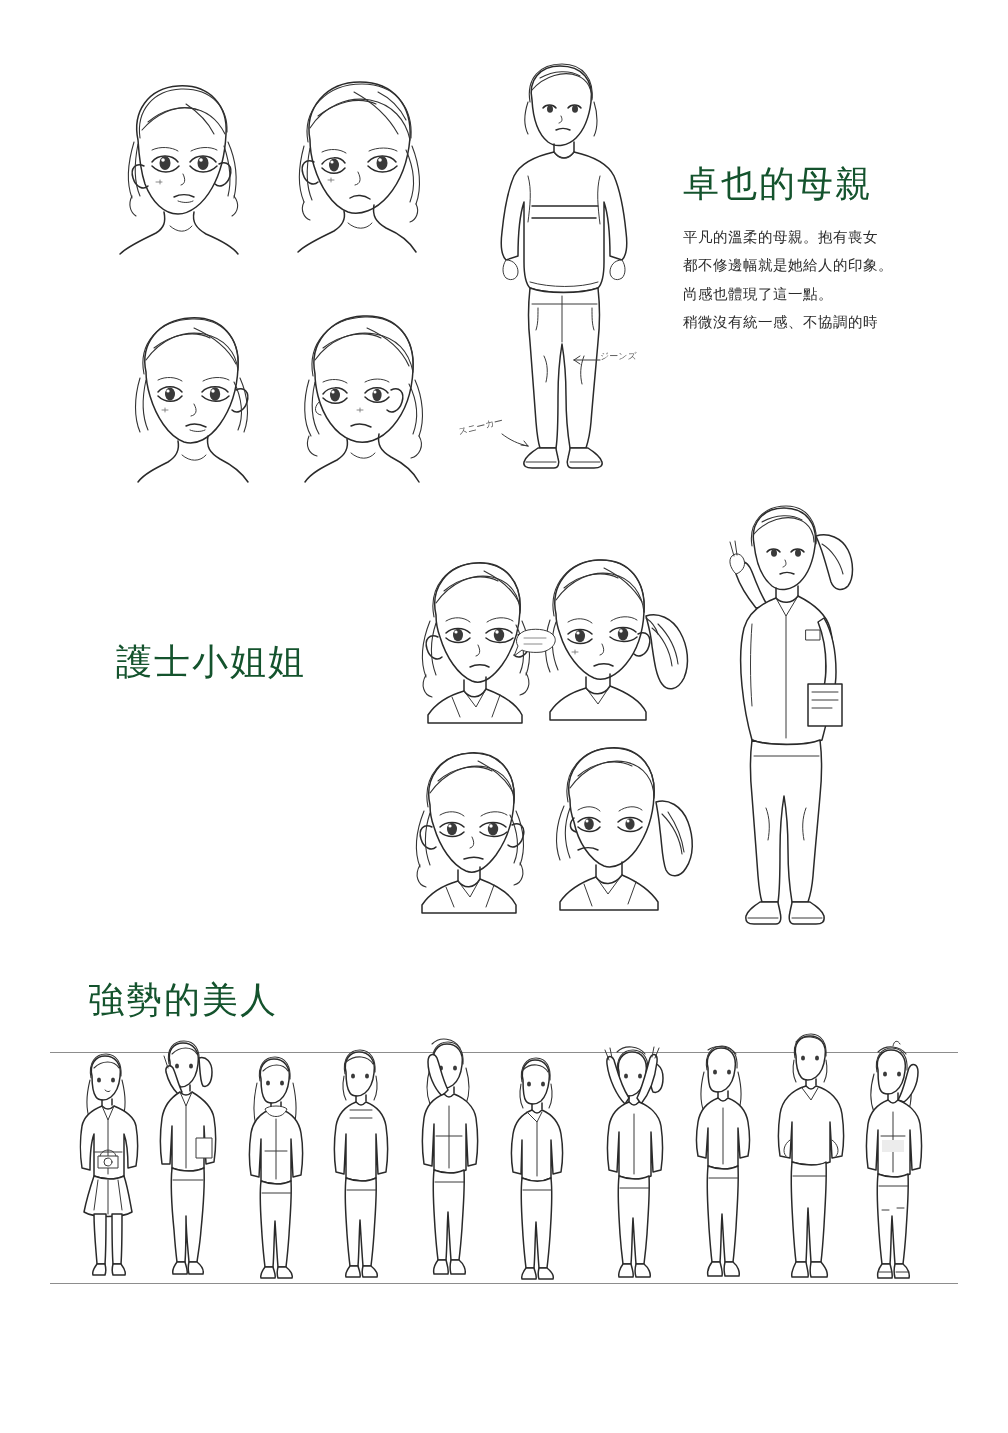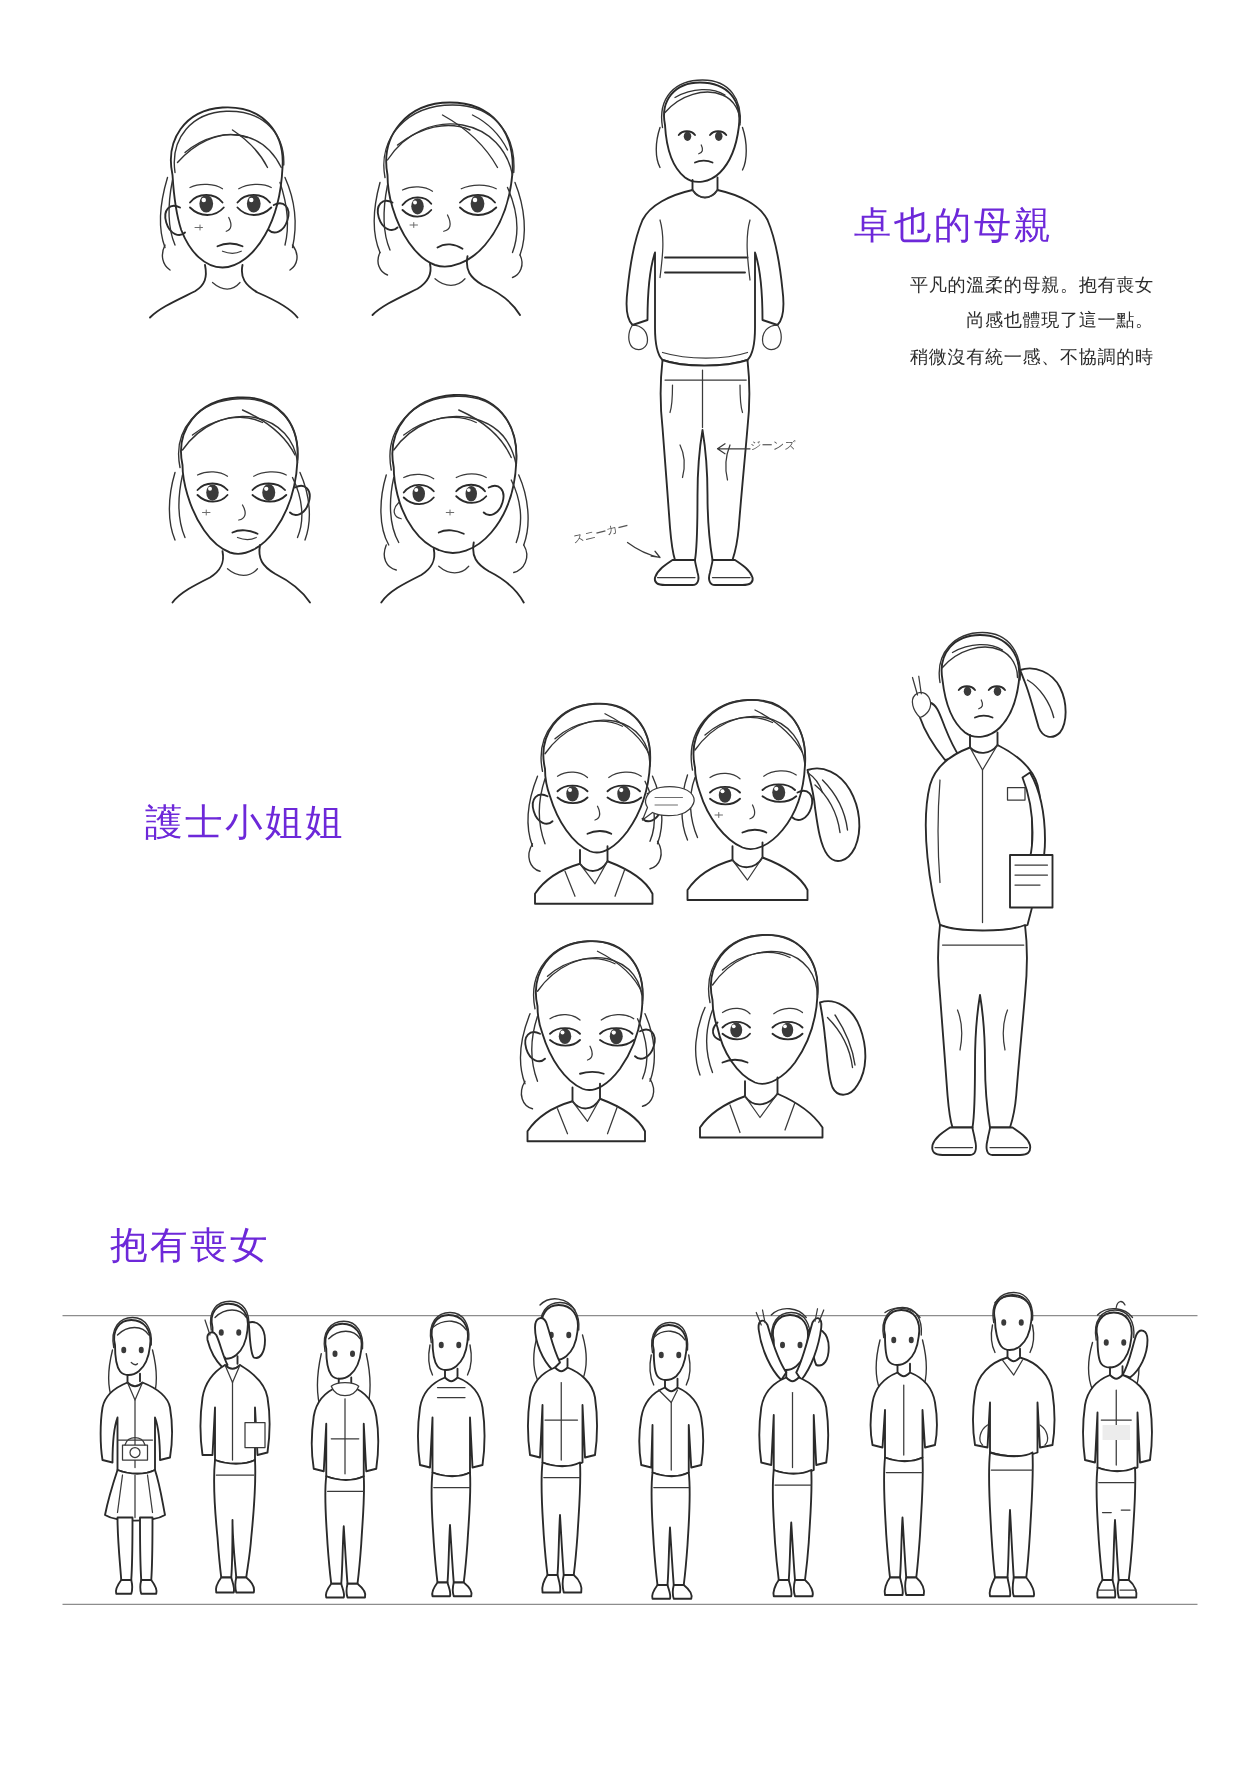--- a/index.html
+++ b/index.html
@@ -15,32 +15,31 @@
     position: relative;
     width: 1008px;
     height: 1433px;
     background: #ffffff;
     overflow: hidden;
   }
 
   
   .section-title {
     font-family: Liberation Sans, sans-serif;
-    font-size: 30px;
+    font-size: 36px;
     letter-spacing: 2px;
-    color: #6d28d9;
+    color: #14532d;
     white-space: nowrap;
   }
   .body-text {
     font-family: "Liberation Sans", sans-serif;
     font-size: 14.5px;
     line-height: 1.95;
     color: #2b2b2b;
     letter-spacing: 0.5px;
-    text-align: right;
   }
   .caption-small {
     font-family: "Liberation Sans", sans-serif;
     font-size: 9px;
     color: #555;
     white-space: nowrap;
   }
 
   
   .abs { position: absolute; }
@@ -271,20 +270,21 @@
   <div class="abs" style="left:500px; top:432px;">
     <svg width="30" height="16" viewBox="0 0 30 16">
         <path class="ink-thin" d="M2 2 C10 8 18 12 28 14 M28 14 L21 13 M28 14 L24 9"></path>
       </svg>
   </div>
 
   <div class="abs" style="left:683px; top:160px; width:240px;">
     <div class="section-title">卓也的母親</div>
     <div class="body-text" style="margin-top:14px;">
       <div>平凡的溫柔的母親。抱有喪女</div>
+      <div>都不修邊幅就是她給人的印象。</div>
       <div>尚感也體現了這一點。</div>
       <div>稍微沒有統一感、不協調的時</div>
     </div>
   </div>
 
   <div class="abs" style="left:116px; top:638px; width:225px;">
     <div class="section-title">護士小姐姐</div>
   </div>
 
   <div class="art" style="left:390px; top:545px;">
@@ -465,21 +465,21 @@
       <path class="ink-thin" d="M64 256 L129 256"></path>
       <path class="ink-thin" d="M76 308 C80 318 80 330 78 340"></path>
       <path class="ink-thin" d="M116 308 C112 318 112 330 114 340"></path>
 
       <path class="fillw" d="M70 402 C64 406 58 410 56 416 C55 422 58 424 64 424 L86 424 C90 424 92 420 90 412 C89 406 88 404 88 402 Z"></path>
       <path class="fillw" d="M102 402 C102 404 101 406 100 412 C98 420 100 424 104 424 L126 424 C132 424 135 422 134 416 C132 410 126 406 120 402 Z"></path>
       <path class="ink-thin" d="M58 418 L88 418 M102 418 L132 418"></path>
     </svg>
   </div>
 
-  <div class="abs section-title" style="left:88px; top:976px;">抱有喪女</div>
+  <div class="abs section-title" style="left:88px; top:976px;">強勢的美人</div>
 
   <div class="rule" style="top:1052px;"></div>
   <div class="rule" style="top:1283px;"></div>
 
   <div class="art" style="left:64px; top:1052px;">
     <svg width="78" height="232" viewBox="0 0 78 232">
       <path class="fillw" d="M28 24 C25 12 32 4 41 4 C51 4 58 12 56 25 C55 34 52 41 47 45 C42 49 35 49 32 45 C29 41 28 32 28 24 Z"></path>
       <path class="ink-hair" d="M27 26 C24 10 32 2 42 2 C53 2 58 12 57 24"></path>
       <path class="ink-hair" d="M26 28 C22 44 22 58 26 68"></path>
       <path class="ink-hair" d="M58 28 C62 44 62 58 58 68"></path>

